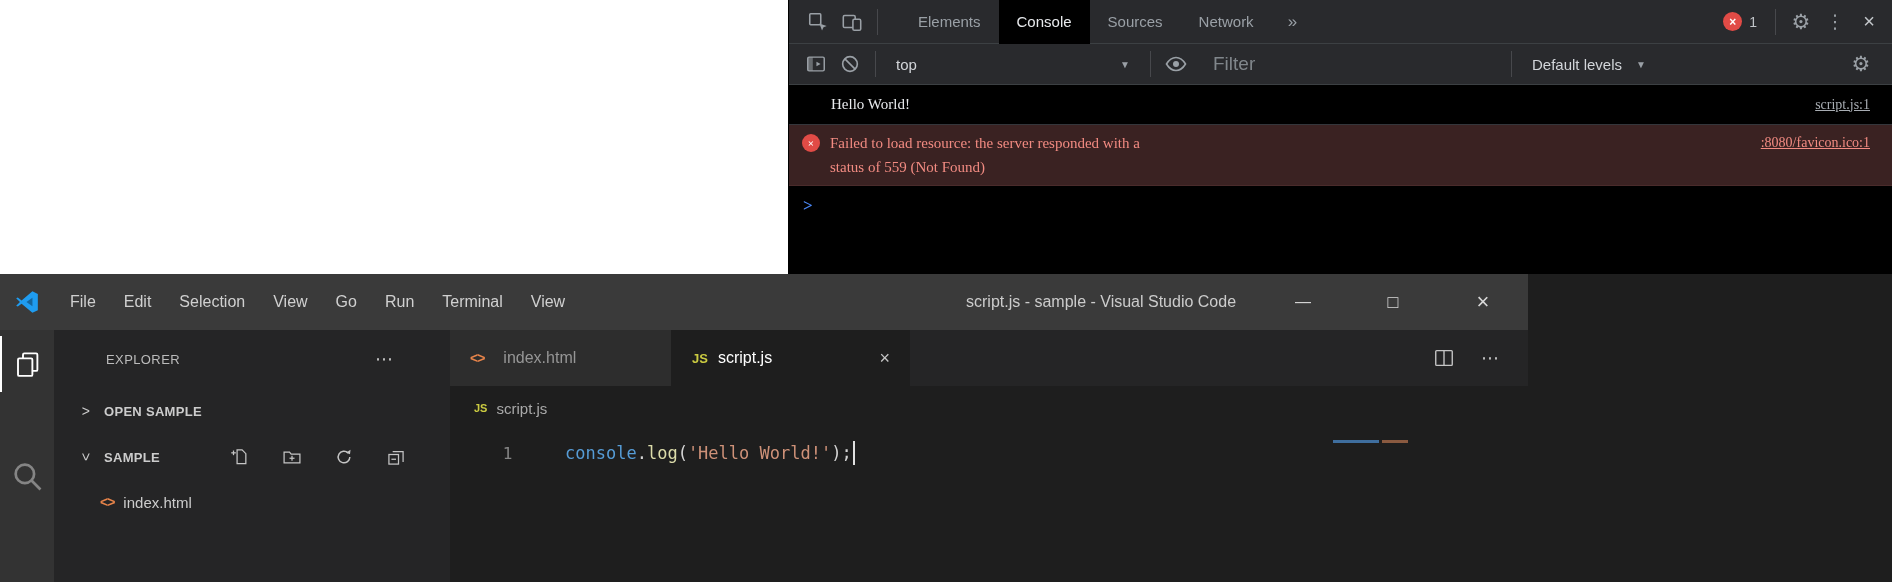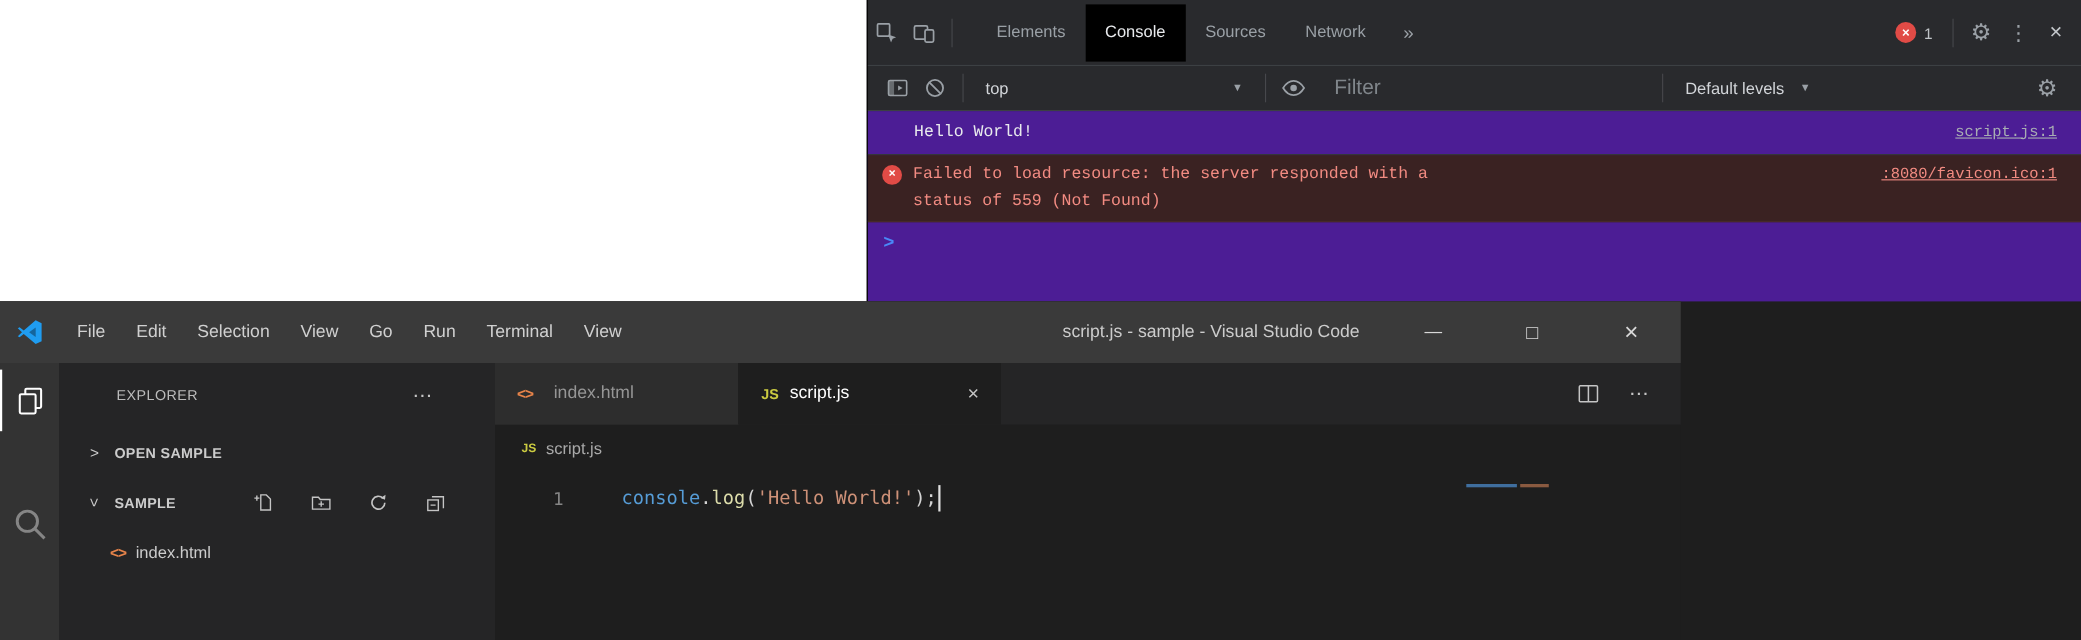--- a/index.html
+++ b/index.html
@@ -19,21 +19,21 @@
   }
 
   
   .devtools {
     position:absolute; left:788px; top:0; width:1104px; height:274px;
     background:#202124; color:#9aa0a6;
     display:flex; flex-direction:column;
     border-left:1px solid #000;
   }
   .dt-row { display:flex; align-items:center; background:#292a2d; border-bottom:1px solid #3c4043; flex:0 0 auto; }
-  .dt-tabbar { height:60px; }
+  .dt-tabbar { height:44px; padding-left:12px; }
   .dt-icon-btn { width:34px; height:34px; display:flex; align-items:center; justify-content:center; color:#9aa0a6; flex:0 0 auto; }
   .vdiv { width:1px; height:26px; background:#47484c; margin:0 8px; flex:0 0 auto; }
   .dt-tab { height:52px; display:flex; align-items:center; padding:0 18px; font-size:15px; color:#9aa0a6; }
   .dt-tab.first { margin-left:14px; }
   .dt-tab.active { background:#000000; color:#e8eaed; }
   .more-tabs { font-size:17px; padding:0 16px; color:#9aa0a6; }
   .spacer { flex:1 1 auto; }
   .err-badge { width:19px; height:19px; border-radius:50%; background:var(--badge-red); color:#fff;
     display:flex; align-items:center; justify-content:center; font-size:12px; font-weight:bold; flex:0 0 auto; }
   .err-count { margin:0 10px 0 7px; font-size:14px; color:#c0c4c8; }
@@ -45,21 +45,21 @@
   .dt-console-toolbar { height:41px; padding-left:10px; }
   .ctx-select { display:flex; align-items:center; justify-content:space-between; width:258px; padding:0 12px;
     font-size:15px; color:#d2d5d9; }
   .caret { font-size:10px; color:#9aa0a6; }
   .filter-input { background:transparent; border:none; outline:none; color:#bef264; font-size:19px;
     flex:0 0 290px; margin-left:20px; font-family:"Liberation Sans",sans-serif; }
   .filter-input::placeholder { color:#80868b; }
   .levels { display:flex; align-items:center; gap:14px; font-size:15px; color:#d2d5d9; padding:0 12px; }
   .dt-console-toolbar .glyph-gear { margin-right:14px; }
 
-  .dt-log { flex:1 1 auto; font-family:Liberation Mono, monospace; font-size:15px; background:#4c1d95; }
+  .dt-log { flex:1 1 auto; font-family:Liberation Serif, serif; font-size:15px; background:#000000; }
   .log-row { display:flex; align-items:center; min-height:40px; padding:0 22px 0 42px;
     border-bottom:1px solid #34363b; color:#e8eaed; }
   .log-source { margin-left:auto; color:var(--link-gray); text-decoration:underline; font-size:14px; white-space:nowrap; }
   .log-row.error { background:var(--error-bg); border-bottom:1px solid #4a2b2b;
     color:var(--error-text); padding:6px 22px 6px 13px; align-items:flex-start; }
   .err-icon { width:18px; height:18px; border-radius:50%; background:var(--badge-red); color:#fff;
     font-size:11px; font-weight:bold; display:flex; align-items:center; justify-content:center;
     margin:3px 10px 0 0; flex:0 0 auto; }
   .err-lines { line-height:24px; }
   .log-row.error .log-source { align-self:flex-start; line-height:24px; color:var(--error-text); }

